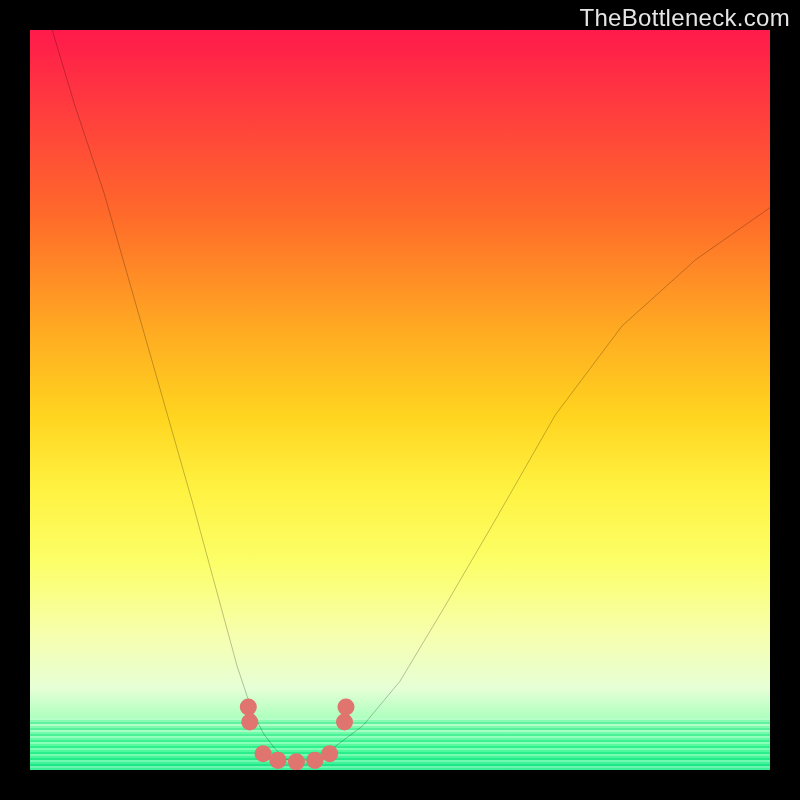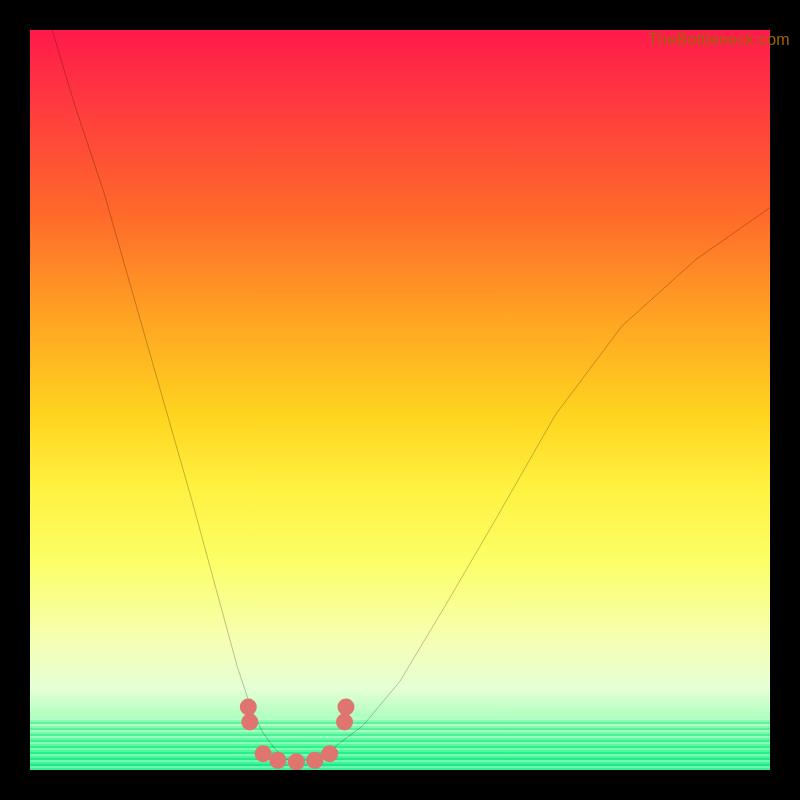--- a/index.html
+++ b/index.html
@@ -68,25 +68,24 @@
     left: 0;
     top: 0;
     width: 100%;
     height: 100%;
   }
   .watermark {
     position: absolute;
     top: 4px;
     right: 10px;
     font-family: Arial, Helvetica, sans-serif;
-    font-size: 16px;
-    color: #a16207;
+    font-size: 24px;
+    color: #e5e5e5;
     letter-spacing: 0.3px;
     user-select: none;
-    margin-top: 27px;
   }
 </style>
 </head>
 <body>
 
 <div class="frame">
 
   <div class="plot">
     <div class="gradient"></div>
     <div class="green-stripes"></div>

